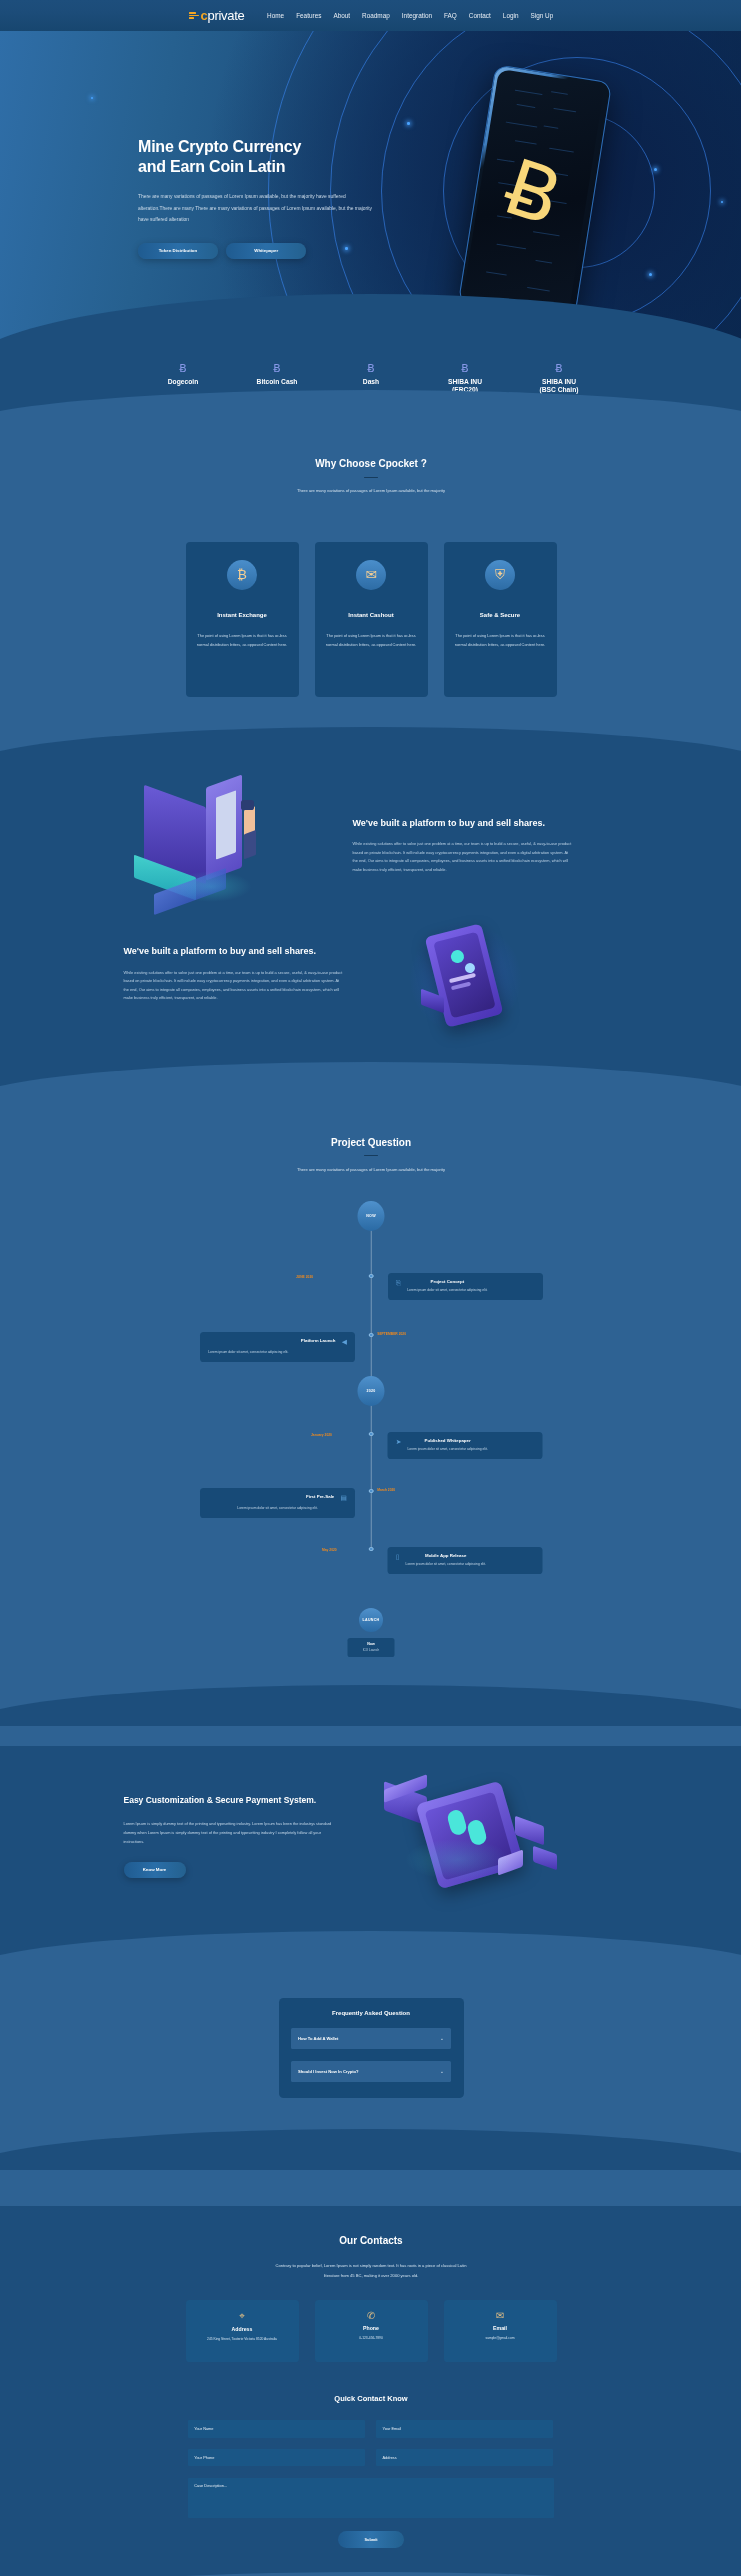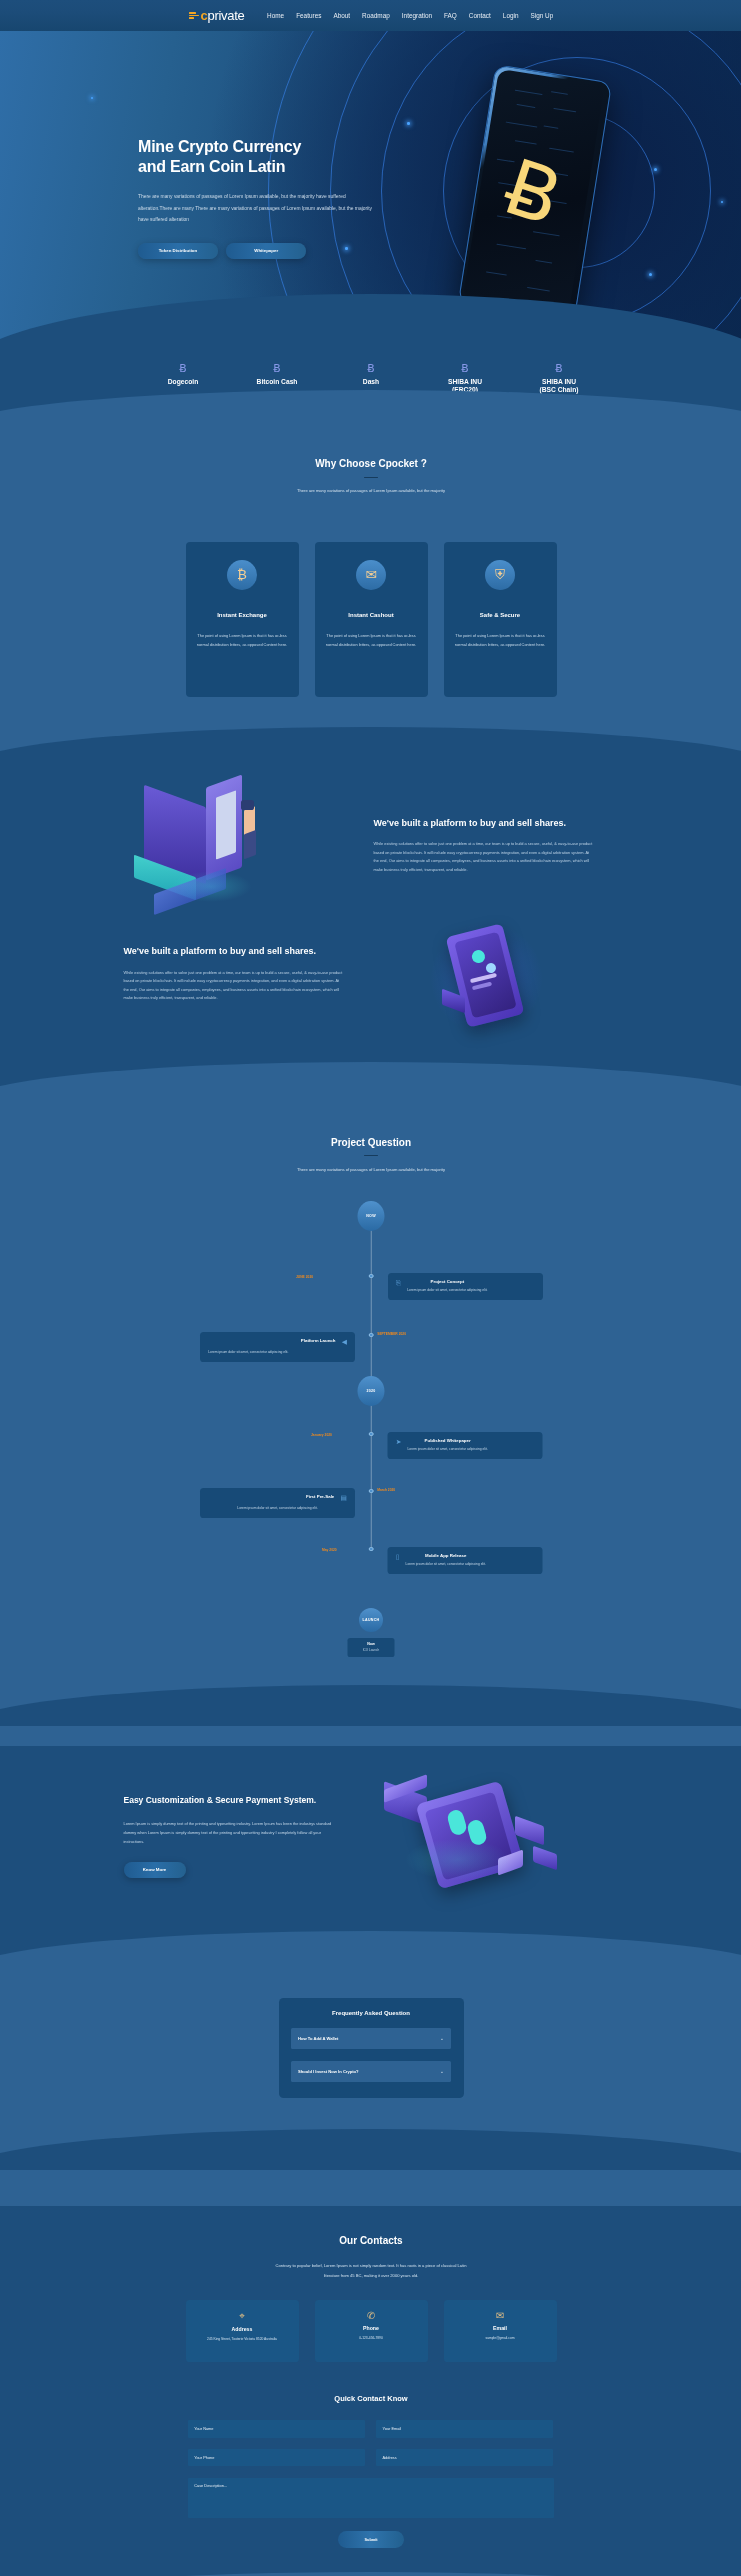--- a/index.html
+++ b/index.html
@@ -100,21 +100,21 @@
     display:flex; align-items:center; justify-content:center;
     color:#f6cf93; font-size:13.4px; font-family:"DejaVu Sans", sans-serif;
   }
   .card h4 { margin-top:21.6px; font-size:6px; font-weight:bold; }
   .card p { margin-top:14.4px; font-size:3.9px; line-height:2.3; color:#c9dcec; }
   .why-curve { width:110%; margin-left:-5%; height:41px; margin-top:30px;
     background:#1d4e7c; border-radius:50% 50% 0 0 / 100% 100% 0 0; }
 
   
   .platform { background:#1d4e7c; padding:20.6px 0 0; }
-  .prow { width:495px; margin:0 auto; display:flex; align-items:center; gap:28px; }
+  .prow { width:495px; margin:0 auto; display:flex; align-items:center; gap:7px; }
   .prow.rev { margin-top:15.5px; }
   .ptext h2 { font-size:9px; font-weight:bold; line-height:1.35; }
   .ptext p { margin-top:11.3px; font-size:3.9px; line-height:2.2; color:#bdd3e6; }
   .ptext { width:222px; }
   .pimg { width:222px; height:113px; position:relative; }
 
   
   .iso { position:absolute; }
   .glow-circ { position:absolute; border-radius:50%; }
   .platform-curve { width:110%; margin-left:-5%; height:41px; margin-top:31px;

